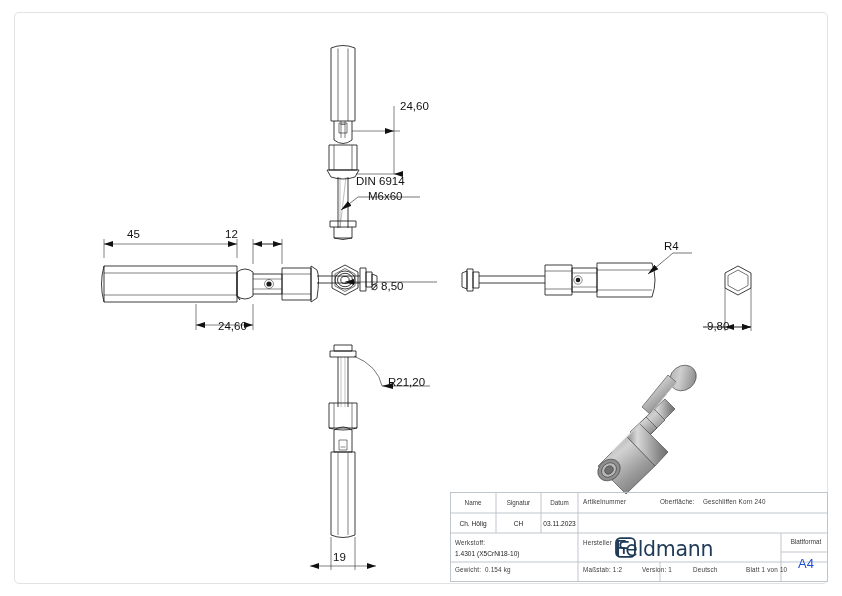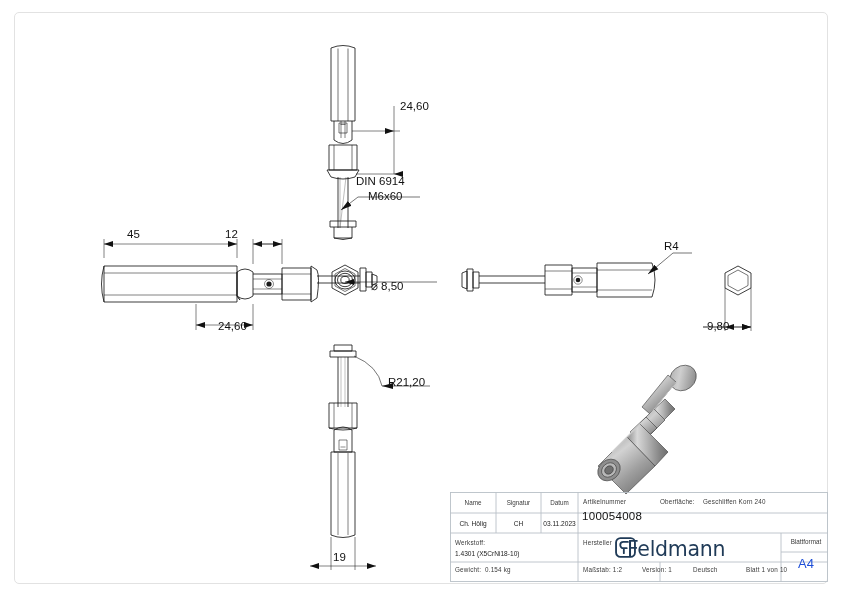--- a/index.html
+++ b/index.html
@@ -17,21 +17,21 @@
   .tb-cell span{display:block;}
   .lbl{font-size:6.3px;color:#3a3a3a;letter-spacing:.2px;}
   .lbl-c{font-size:6.3px;color:#3a3a3a;width:100%;text-align:center;}
   .val{font-size:6.6px;color:#222;}
   .val-c{font-size:6.6px;color:#222;width:100%;text-align:center;}
   .big{font-size:11.5px;color:#111;letter-spacing:.3px;}
   .a4{font-size:13px;color:#1d4ed8;width:100%;text-align:center;}
   .logo-wrap{position:absolute;display:flex;align-items:center;gap:6px;}
   .logo-mark{width:21px;height:21px;}
   .logo-text{font-size:20.5px;color:#1f3a57;letter-spacing:-.3px;
-             font-family:"DejaVu Sans",sans-serif;font-weight:400;margin-left:12px;}
+             font-family:"DejaVu Sans",sans-serif;font-weight:400;}
   .dim{font-size:11.5px;fill:#111;font-family:"Liberation Sans",sans-serif;}
 </style>
 </head>
 <body>
 
 <div id="sheet">
 
   <div class="frame"></div>
 
   <svg viewBox="0 0 842 596">
@@ -1061,23 +1061,20 @@
     <div class="tb-cell" style="left:46px;top:21px;width:45px;height:20px;justify-content:center;">
       <span class="val-c">CH</span>
     </div>
     <div class="tb-cell" style="left:91px;top:21px;width:37px;height:20px;justify-content:center;">
       <span class="val-c">03.11.2023</span>
     </div>
 
     <div class="tb-cell" style="left:133px;top:3px;width:110px;height:12px;">
       <span class="lbl">Artikelnummer</span>
     </div>
-    <div class="tb-cell" style="left:132px;top:14px;width:140px;height:20px;">
-      <span class="big">100054008</span>
-    </div>
 
     <div class="tb-cell" style="left:210px;top:3px;width:56px;height:12px;">
       <span class="lbl">Oberfläche:</span>
     </div>
     <div class="tb-cell" style="left:253px;top:3px;width:120px;height:12px;">
       <span class="lbl">Geschliffen Korn 240</span>
     </div>
 
     <div class="tb-cell" style="left:5px;top:44px;width:70px;height:12px;">
       <span class="lbl">Werkstoff:</span>

